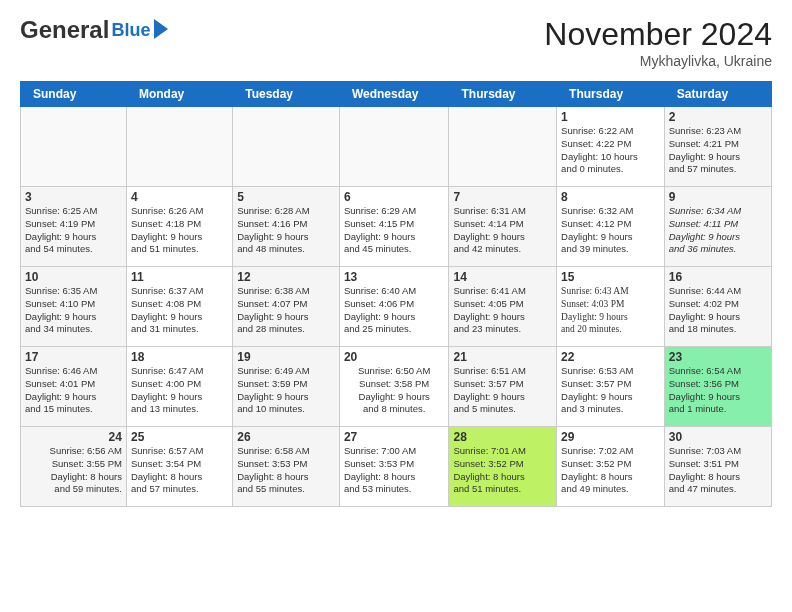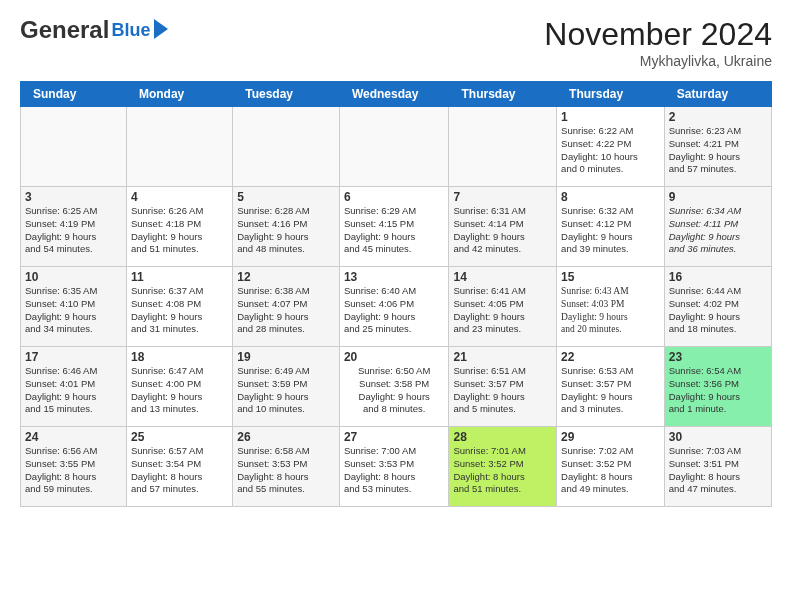--- a/index.html
+++ b/index.html
@@ -307,21 +307,21 @@
           </td>
           <td style="background: #86efac;">
             <span class="day-num">23</span>
             <div class="day-info" style="white-space: pre-line;">Sunrise: 6:54 AM
 Sunset: 3:56 PM
 Daylight: 9 hours
 and 1 minute.</div>
           </td>
         </tr>
         <tr>
-          <td style="background: rgb(245, 245, 245);">
+          <td style="background: rgb(245, 245, 245); text-align: right;">
             <span class="day-num">24</span>
             <div class="day-info" style="white-space: pre-line;">Sunrise: 6:56 AM
 Sunset: 3:55 PM
 Daylight: 8 hours
 and 59 minutes.</div>
           </td>
           <td style="background: rgb(255, 255, 255);">
             <span class="day-num">25</span>
             <div class="day-info" style="white-space: pre-line;">Sunrise: 6:57 AM
 Sunset: 3:54 PM

